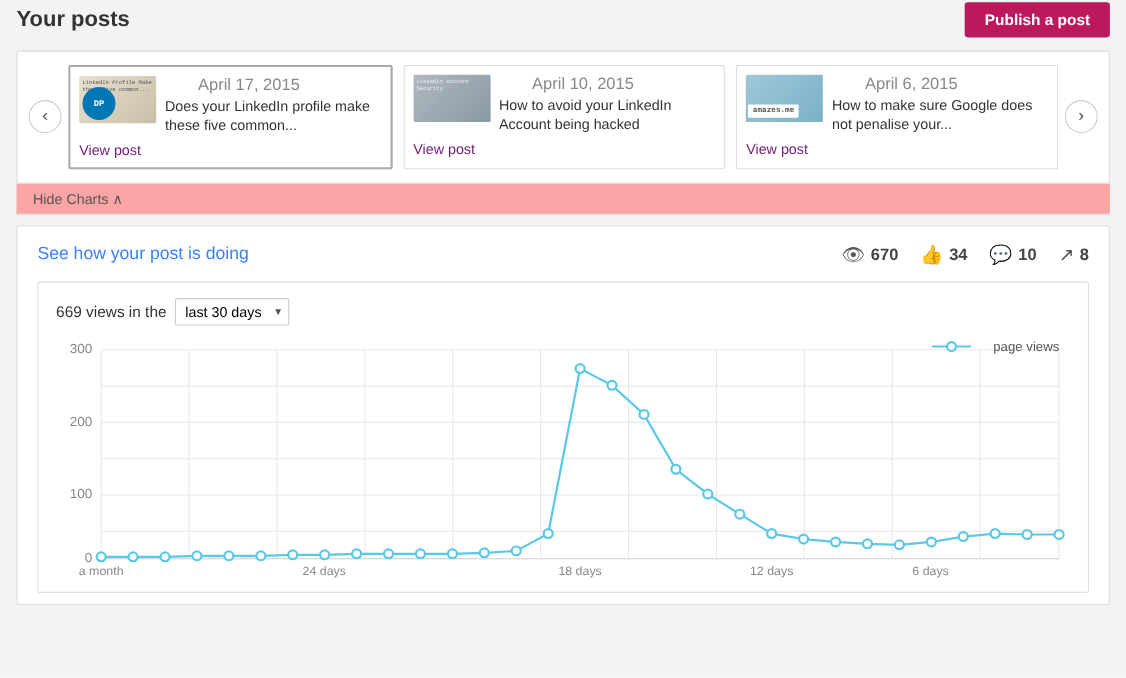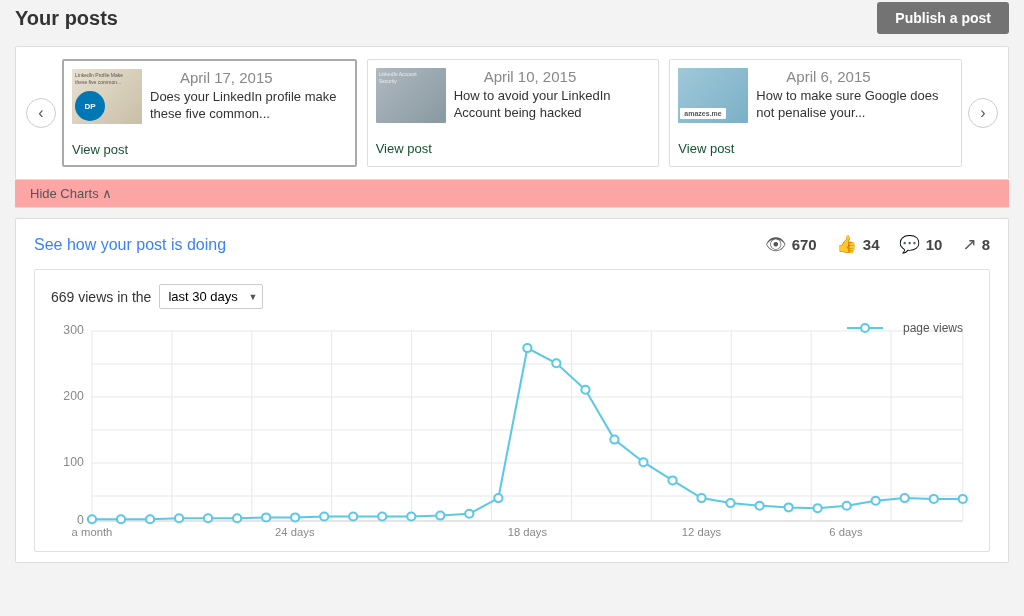--- a/index.html
+++ b/index.html
@@ -22,21 +22,21 @@
       justify-content: space-between;
       align-items: center;
       margin-bottom: 12px;
     }
     .page-title {
       font-size: 20px;
       font-weight: bold;
       color: #333;
     }
     .publish-btn {
-      background: #737373;
+      background: #be185d;
       color: #fff;
       border: none;
       padding: 8px 18px;
       font-size: 14px;
       font-weight: bold;
       border-radius: 3px;
       cursor: pointer;
     }
 
     
@@ -85,26 +85,27 @@
     .post-card.active {
       border: 2px solid #aaa;
     }
     .post-card-top {
       display: flex;
       gap: 8px;
       margin-bottom: 6px;
     }
     .post-thumbnail {
       width: 70px;
-      height: 55px;
+      height: 43px;
       background: #ccc;
       flex-shrink: 0;
       border-radius: 1px;
       overflow: hidden;
       position: relative;
+      font-family: Liberation Mono, monospace;
     }
     .post-thumb-1 {
       background: linear-gradient(135deg, #e8e0d0 0%, #c9bfa8 100%);
     }
     .post-thumb-2 {
       background: linear-gradient(135deg, #b0b8c0 0%, #8899a0 100%);
     }
     .post-thumb-3 {
       background: linear-gradient(135deg, #a0c8d8 0%, #7ab0c8 100%);
     }
@@ -127,25 +128,25 @@
     .post-title {
       font-size: 13px;
       color: #333;
       line-height: 1.3;
       overflow: hidden;
       display: -webkit-box;
       -webkit-line-clamp: 3;
       -webkit-box-orient: vertical;
     }
     .post-view-link {
-      color: #14532d;
+      color: #701a75;
       font-size: 13px;
       text-decoration: none;
       cursor: pointer;
-      margin-top: 12px;
+      margin-top: 0;
       display: inline-block;
     }
 
     
     .hide-charts-bar {
       background: #fca5a5;
       text-align: left;
       padding: 6px 15px;
       font-size: 13px;
       color: #555;

